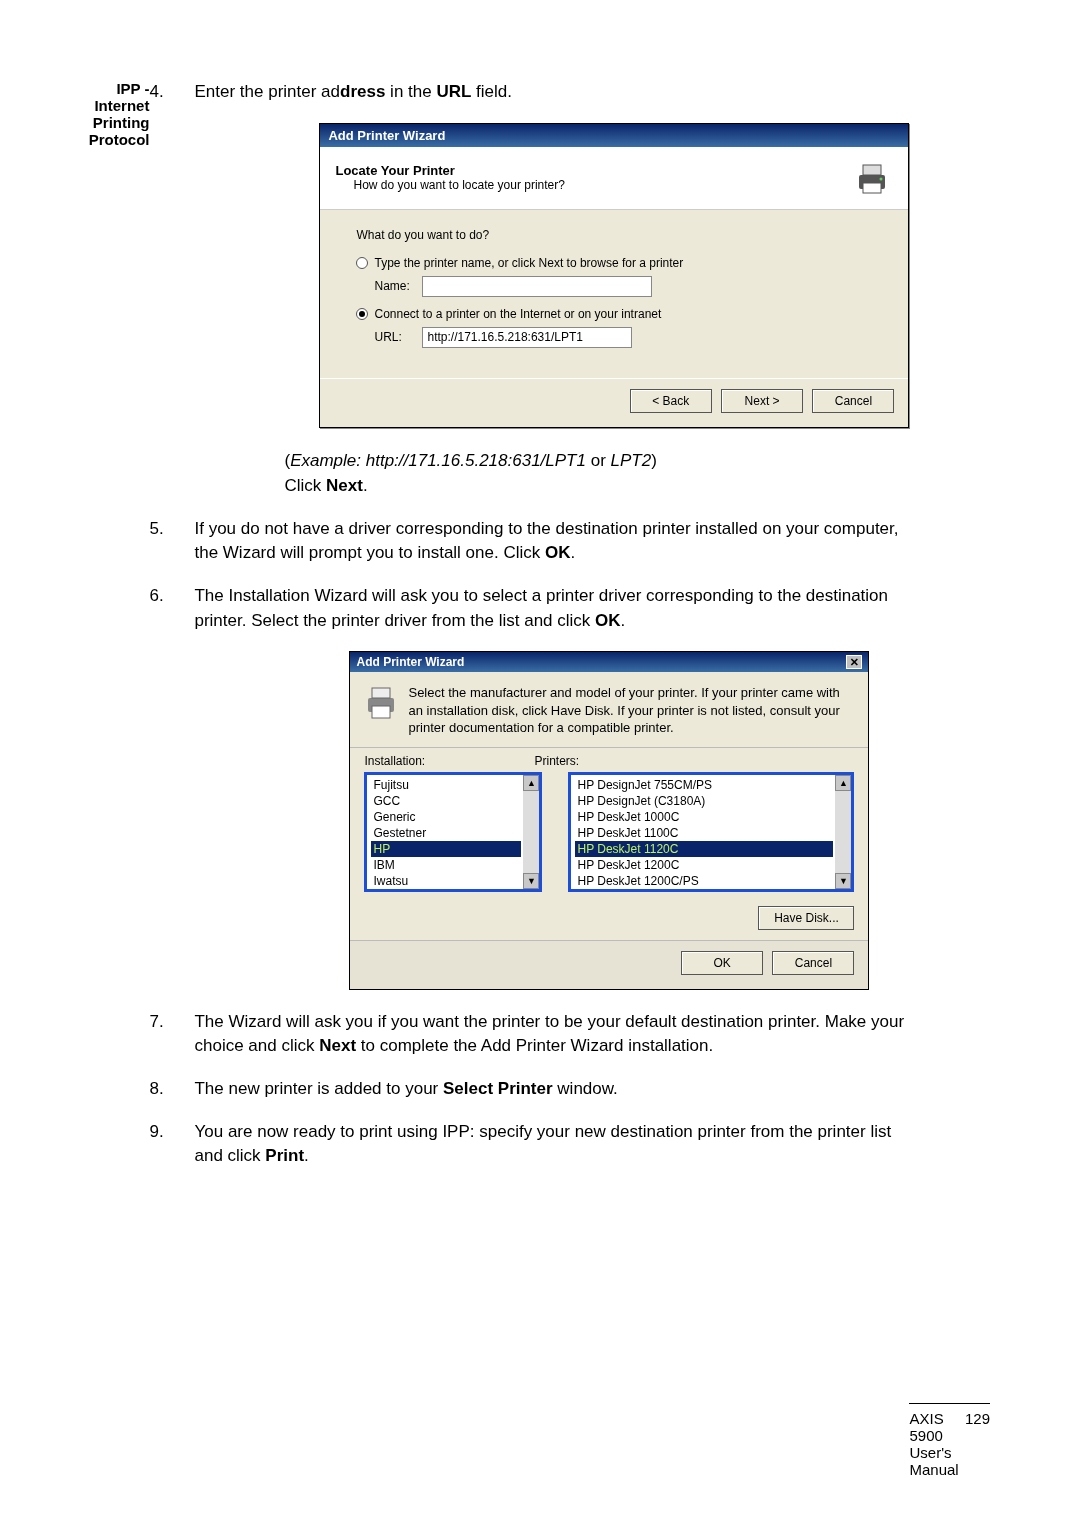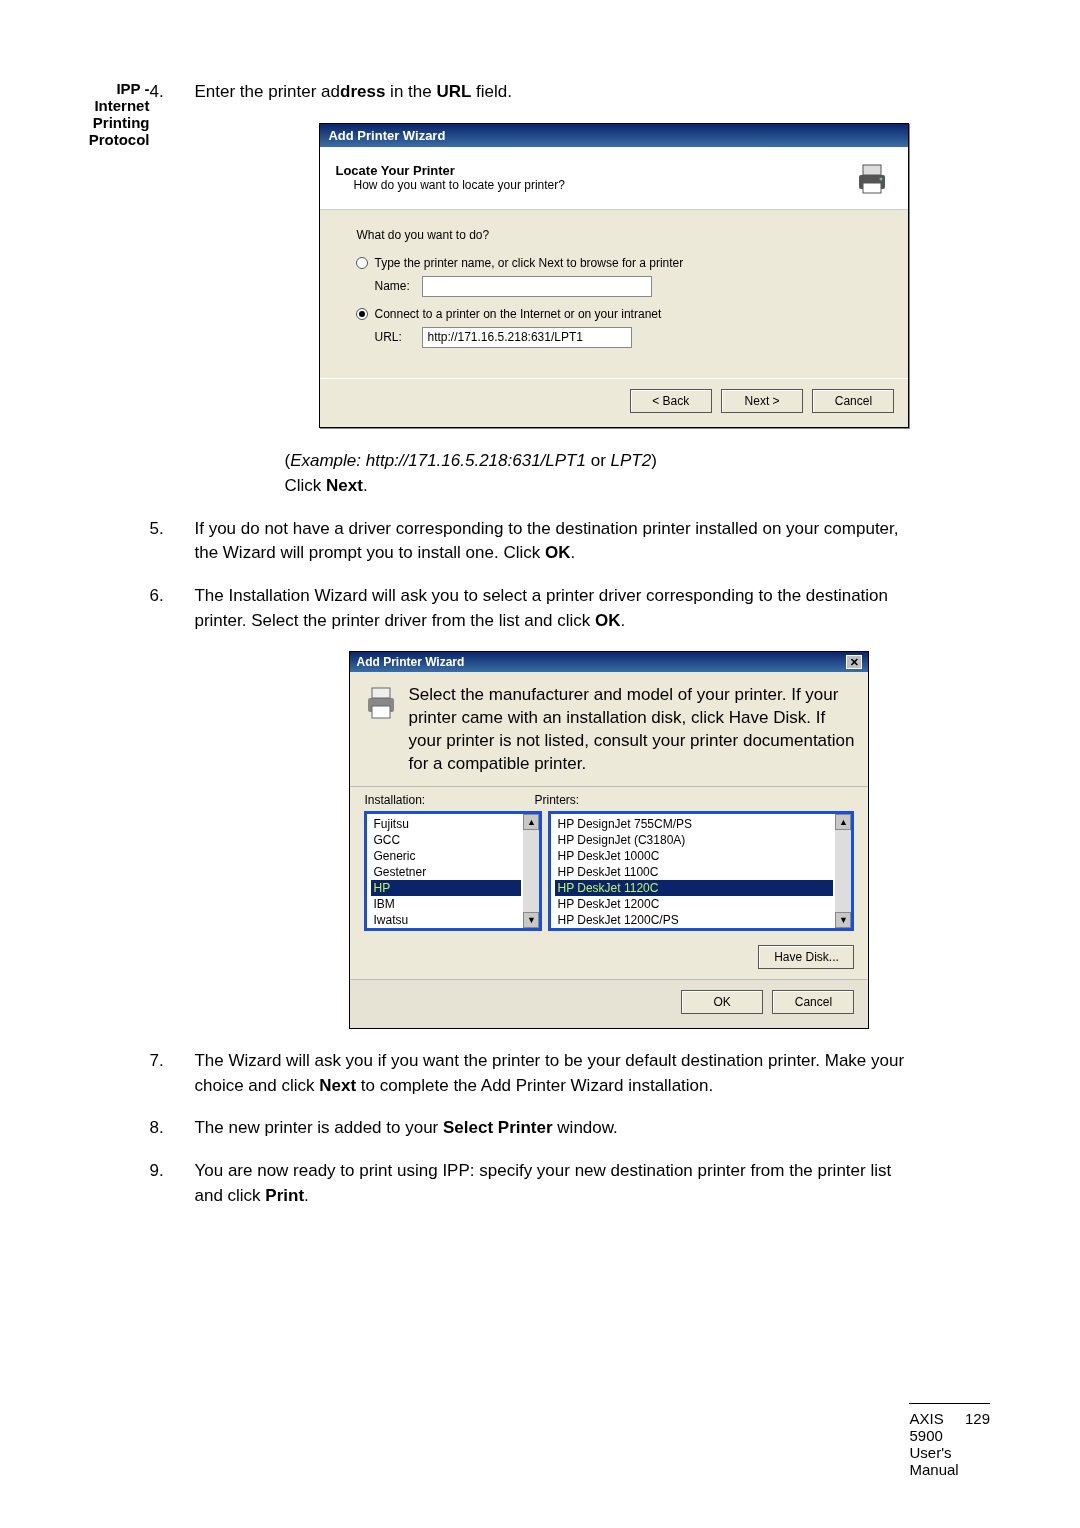--- a/index.html
+++ b/index.html
@@ -149,34 +149,34 @@
     font-size: 11px;
     border: 1px solid #fff;
   }
   .dlg2-top {
     display: flex;
     padding: 12px 14px 10px 14px;
     gap: 10px;
     border-bottom: 1px solid #bbb;
   }
   .prn-glyph { width: 34px; height: 38px; flex-shrink: 0; }
-  .dlg2-top .desc { font-size: 17px; line-height: 1.35; }
+  .dlg2-top .desc { font-size: 13px; line-height: 1.35; }
   .list-labels { display:flex; padding: 6px 14px 4px 14px; font-size:12px; }
   .list-labels .ll1 { width: 170px; }
   .list-area { display:flex; padding: 0 14px 6px 14px; gap: 6px;}
   .listbox {
     border: 3px solid #1d4ed8;
     background: #fff;
     height: 120px;
     overflow: hidden;
     position: relative;
     font-size: 12px;
   }
   .lb1 { width: 178px; }
-  .lb2 { flex: 1; }
+  .lb2 { flex: 1; margin-left: 20px; }
   .listbox .items { padding: 2px 18px 2px 4px; }
   .listbox .item { padding: 0 2px; line-height: 16px; white-space: nowrap; }
   .listbox .item.sel { background: #0a246a; color: #bef264; }
   .scroll {
     position: absolute; right: 0; top: 0; width: 16px; height: 100%;
     background: #ddd;
     display: flex; flex-direction: column; justify-content: space-between;
   }
   .scroll .arr {
     height: 16px; background:#c8c8c8; border:1px solid #888;

